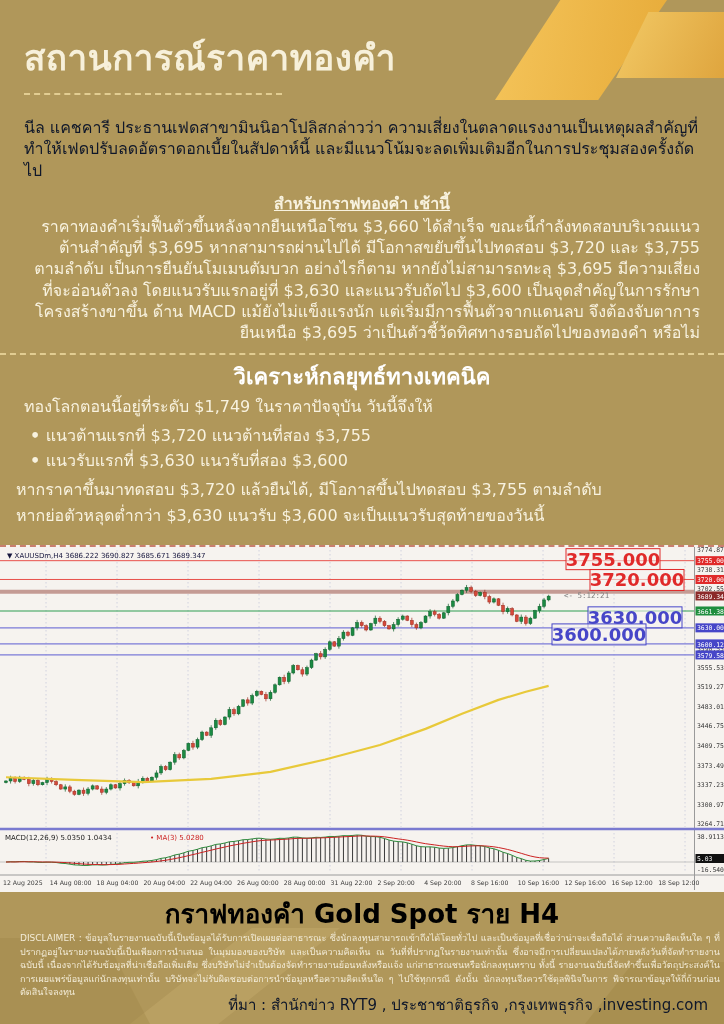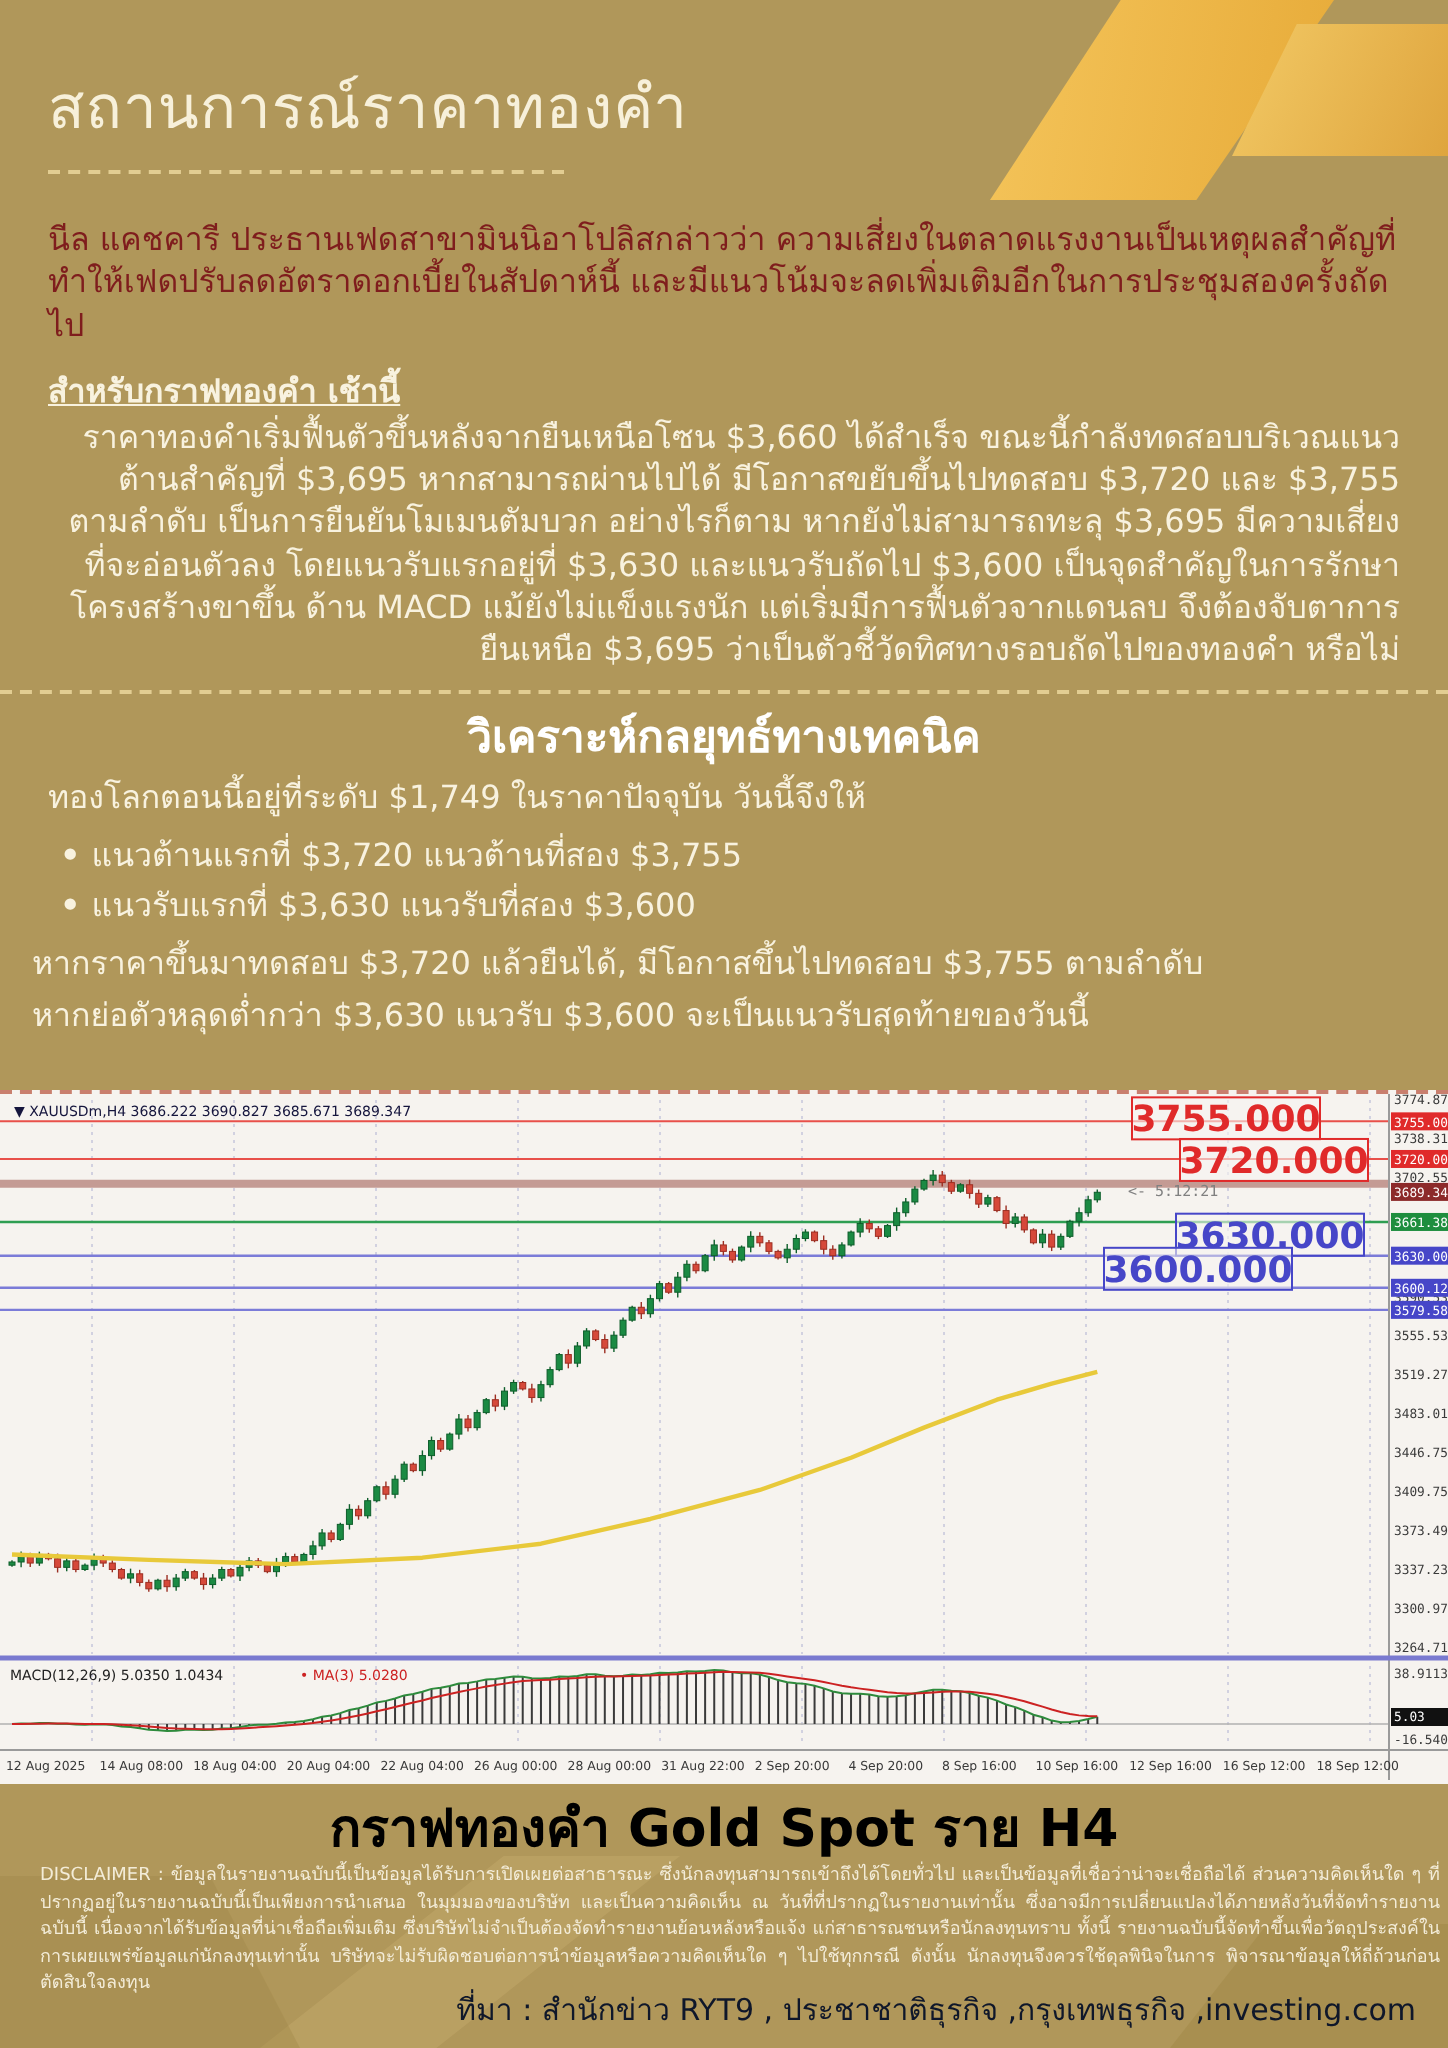--- a/index.html
+++ b/index.html
@@ -10,24 +10,24 @@
           clip-path:polygon(38% 0,100% 0,60% 100%,0% 100%);}
   #deco-b{left:616px;top:12px;width:108px;height:66px;background:linear-gradient(115deg,#f2c965,#dfa53e);
           clip-path:polygon(30% 0,100% 0,100% 100%,0% 100%);}
   #deco-c{left:130px;top:928px;width:210px;height:96px;background:#c6ab6d;opacity:.45;
           clip-path:polygon(58% 0,100% 0,42% 100%,0 100%);}
   #deco-d{left:0;top:938px;width:150px;height:86px;background:#a18849;opacity:.4;
           clip-path:polygon(0 0,70% 0,100% 100%,0 100%);}
   #deco-e{left:585px;top:962px;width:139px;height:62px;background:#9d8440;opacity:.4;
           clip-path:polygon(35% 0,100% 0,100% 100%,0 100%);}
   #top-content{position:absolute;left:0;top:0;width:724px;height:547px;overflow:hidden;}
-  h1.title{margin:30px 24px 0;font-size:30px;font-weight:normal;color:#f7f0da;letter-spacing:.5px;}
+  h1.title{margin:30px 24px 0;font-size:35px;font-weight:bold;color:#f7f0da;letter-spacing:.5px;}
   .hr-title{width:258px;margin:8px 0 0 24px;border:0;border-top:2px dashed #e2cd92;}
-  p.body{margin:22px 24px 0;font-size:16px;line-height:1.33;color:#7f1d1d;}
-  .morning-title{margin:10px 24px 0;font-size:16px;font-weight:bold;text-decoration:underline;}
+  p.body{margin:22px 24px 0;font-size:16px;line-height:1.33;color:#0f172a;}
+  .morning-title{margin:10px 24px 0;font-size:16px;font-weight:bold;text-decoration:underline;text-align:center;}
   .morning-body{margin:0 24px 0;font-size:16px;line-height:1.33;text-align:right;}
   .hr-full{margin:10px 0 0;border:0;border-top:2px dashed #e2cd92;}
   h2.tech{margin:4px 24px 0;font-size:22px;font-weight:bold;color:#ffffff;text-align:center;}
   .tech-line{margin:2px 24px 0;font-size:16px;line-height:1.35;}
   ul.levels{margin:6px 24px 2px 30px;padding:0;list-style:none;}
   ul.levels li{font-size:16px;line-height:1.55;}
   ul.levels li:before{content:"\2022  ";font-weight:bold;}
   .note{margin:5px 16px 0;font-size:16px;line-height:1.35;}
   #chart-wrap{position:absolute;left:0;top:545px;width:724px;height:345px;background:#f6f3ef;
               border-top:2px dashed #c97f6e;}

